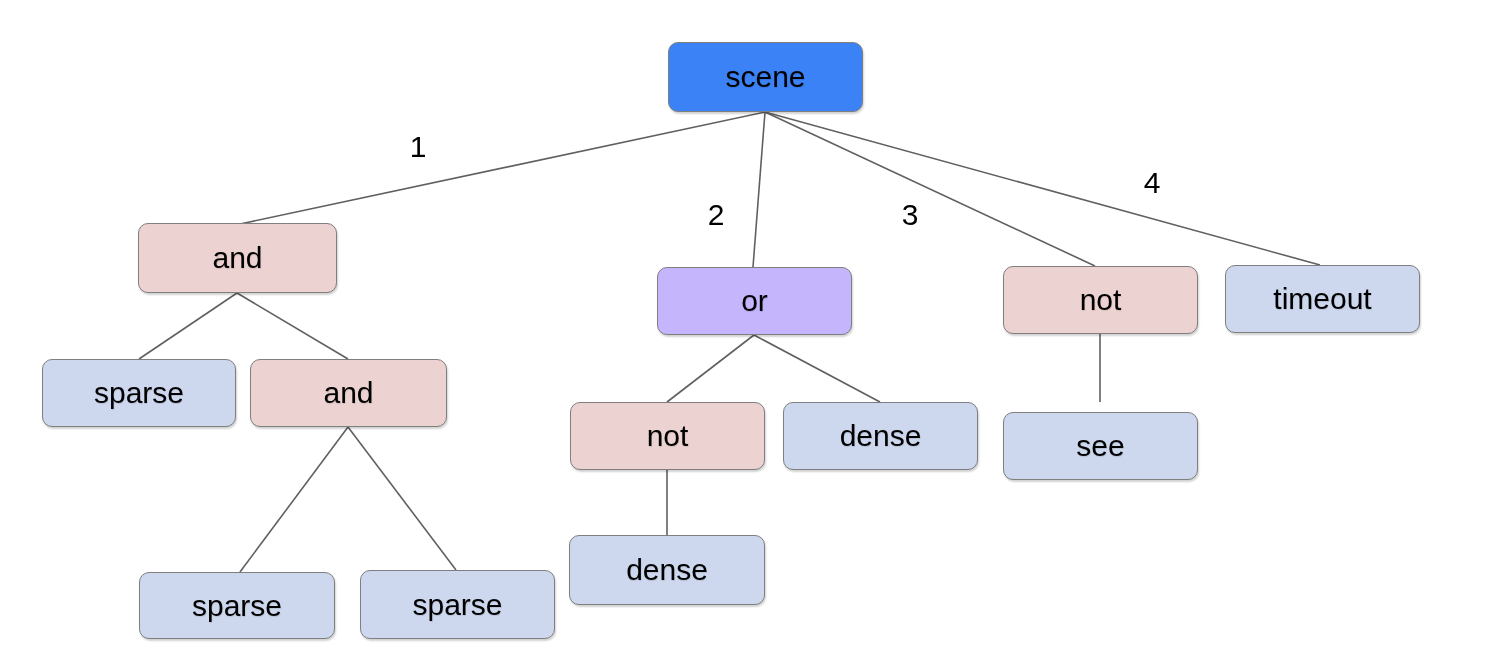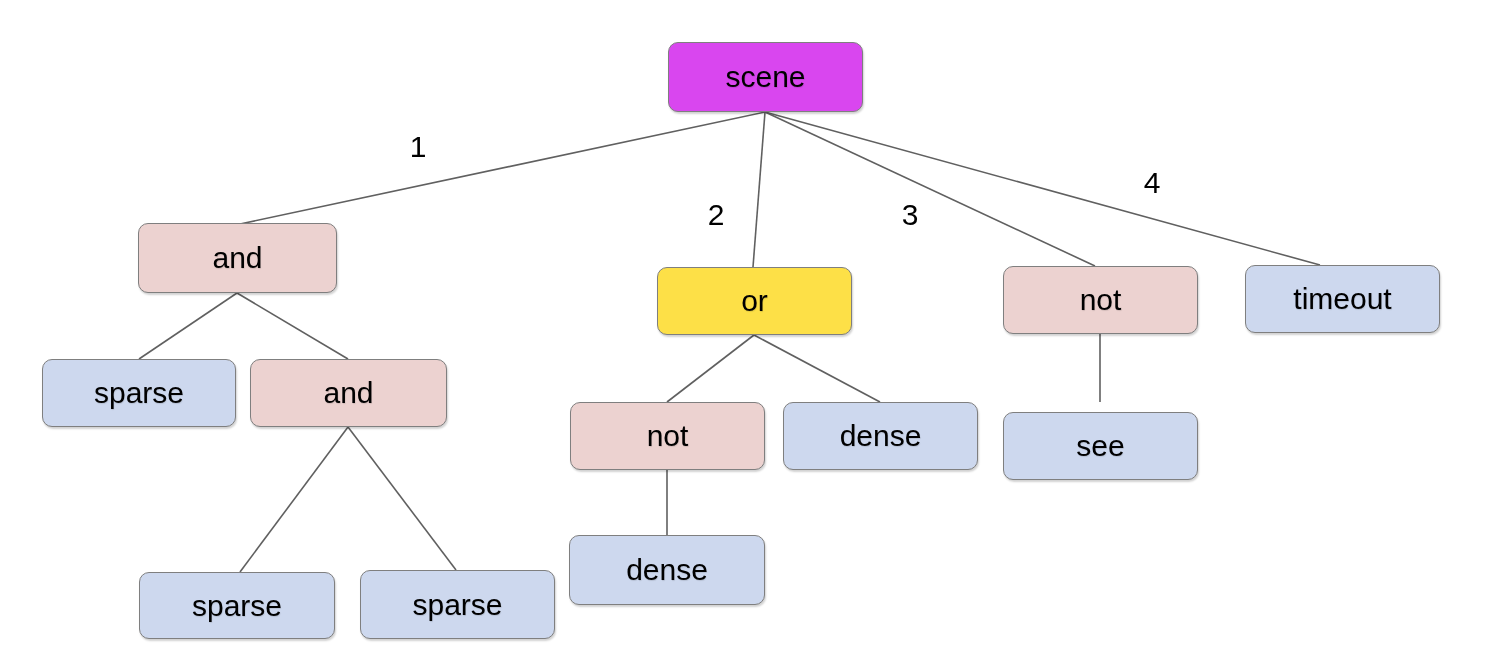--- a/index.html
+++ b/index.html
@@ -61,25 +61,25 @@
       <line x1="754" y1="335" x2="667" y2="402" stroke="#606060" stroke-width="1.6"></line>
       <line x1="754" y1="335" x2="880" y2="402" stroke="#606060" stroke-width="1.6"></line>
       <line x1="667" y1="470" x2="667" y2="535" stroke="#606060" stroke-width="1.6"></line>
       <line x1="1100" y1="334" x2="1100" y2="402" stroke="#606060" stroke-width="1.6"></line>
     </svg>
   <div>
       <div class="edge-label" style="left: 418px; top: 147px; color: rgb(0, 0, 0);">1</div>
       <div class="edge-label" style="left: 716px; top: 215px; color: rgb(0, 0, 0);">2</div>
       <div class="edge-label" style="left: 910px; top: 215px; color: rgb(0, 0, 0);">3</div>
       <div class="edge-label" style="left: 1152px; top: 183px; color: rgb(0, 0, 0);">4</div>
-      <div class="node" style="left: 668px; top: 42px; width: 195px; height: 70px; background: #d946ef; border-color: rgb(127, 127, 127); color: rgb(0, 0, 0);">scene</div>
+      <div class="node" style="left: 668px; top: 42px; width: 195px; height: 70px; background: #3b82f6; border-color: rgb(127, 127, 127); color: rgb(0, 0, 0);">scene</div>
       <div class="node" style="left: 138px; top: 223px; width: 199px; height: 70px; background: rgb(236, 210, 208); border-color: rgb(127, 127, 127); color: rgb(0, 0, 0);">and</div>
-      <div class="node" style="left: 657px; top: 267px; width: 195px; height: 68px; background: #fde047; border-color: rgb(127, 127, 127); color: rgb(0, 0, 0);">or</div>
+      <div class="node" style="left: 657px; top: 267px; width: 195px; height: 68px; background: #c4b5fd; border-color: rgb(127, 127, 127); color: rgb(0, 0, 0);">or</div>
       <div class="node" style="left: 1003px; top: 266px; width: 195px; height: 68px; background: rgb(236, 210, 208); border-color: rgb(127, 127, 127); color: rgb(0, 0, 0);">not</div>
-      <div class="node" style="left: 1225px; top: 265px; width: 195px; height: 68px; background: rgb(205, 216, 238); border-color: rgb(127, 127, 127); color: rgb(0, 0, 0); margin-left: 20px;">timeout</div>
+      <div class="node" style="left: 1225px; top: 265px; width: 195px; height: 68px; background: rgb(205, 216, 238); border-color: rgb(127, 127, 127); color: rgb(0, 0, 0);">timeout</div>
       <div class="node" style="left: 42px; top: 359px; width: 194px; height: 68px; background: rgb(205, 216, 238); border-color: rgb(127, 127, 127); color: rgb(0, 0, 0);">sparse</div>
       <div class="node" style="left: 250px; top: 359px; width: 197px; height: 68px; background: rgb(236, 210, 208); border-color: rgb(127, 127, 127); color: rgb(0, 0, 0);">and</div>
       <div class="node" style="left: 570px; top: 402px; width: 195px; height: 68px; background: rgb(236, 210, 208); border-color: rgb(127, 127, 127); color: rgb(0, 0, 0);">not</div>
       <div class="node" style="left: 783px; top: 402px; width: 195px; height: 68px; background: rgb(205, 216, 238); border-color: rgb(127, 127, 127); color: rgb(0, 0, 0);">dense</div>
       <div class="node" style="left: 1003px; top: 412px; width: 195px; height: 68px; background: rgb(205, 216, 238); border-color: rgb(127, 127, 127); color: rgb(0, 0, 0);">see</div>
       <div class="node" style="left: 139px; top: 572px; width: 196px; height: 67px; background: rgb(205, 216, 238); border-color: rgb(127, 127, 127); color: rgb(0, 0, 0);">sparse</div>
       <div class="node" style="left: 360px; top: 570px; width: 195px; height: 69px; background: rgb(205, 216, 238); border-color: rgb(127, 127, 127); color: rgb(0, 0, 0);">sparse</div>
       <div class="node" style="left: 569px; top: 535px; width: 196px; height: 70px; background: rgb(205, 216, 238); border-color: rgb(127, 127, 127); color: rgb(0, 0, 0);">dense</div>
     </div>
 </div>

